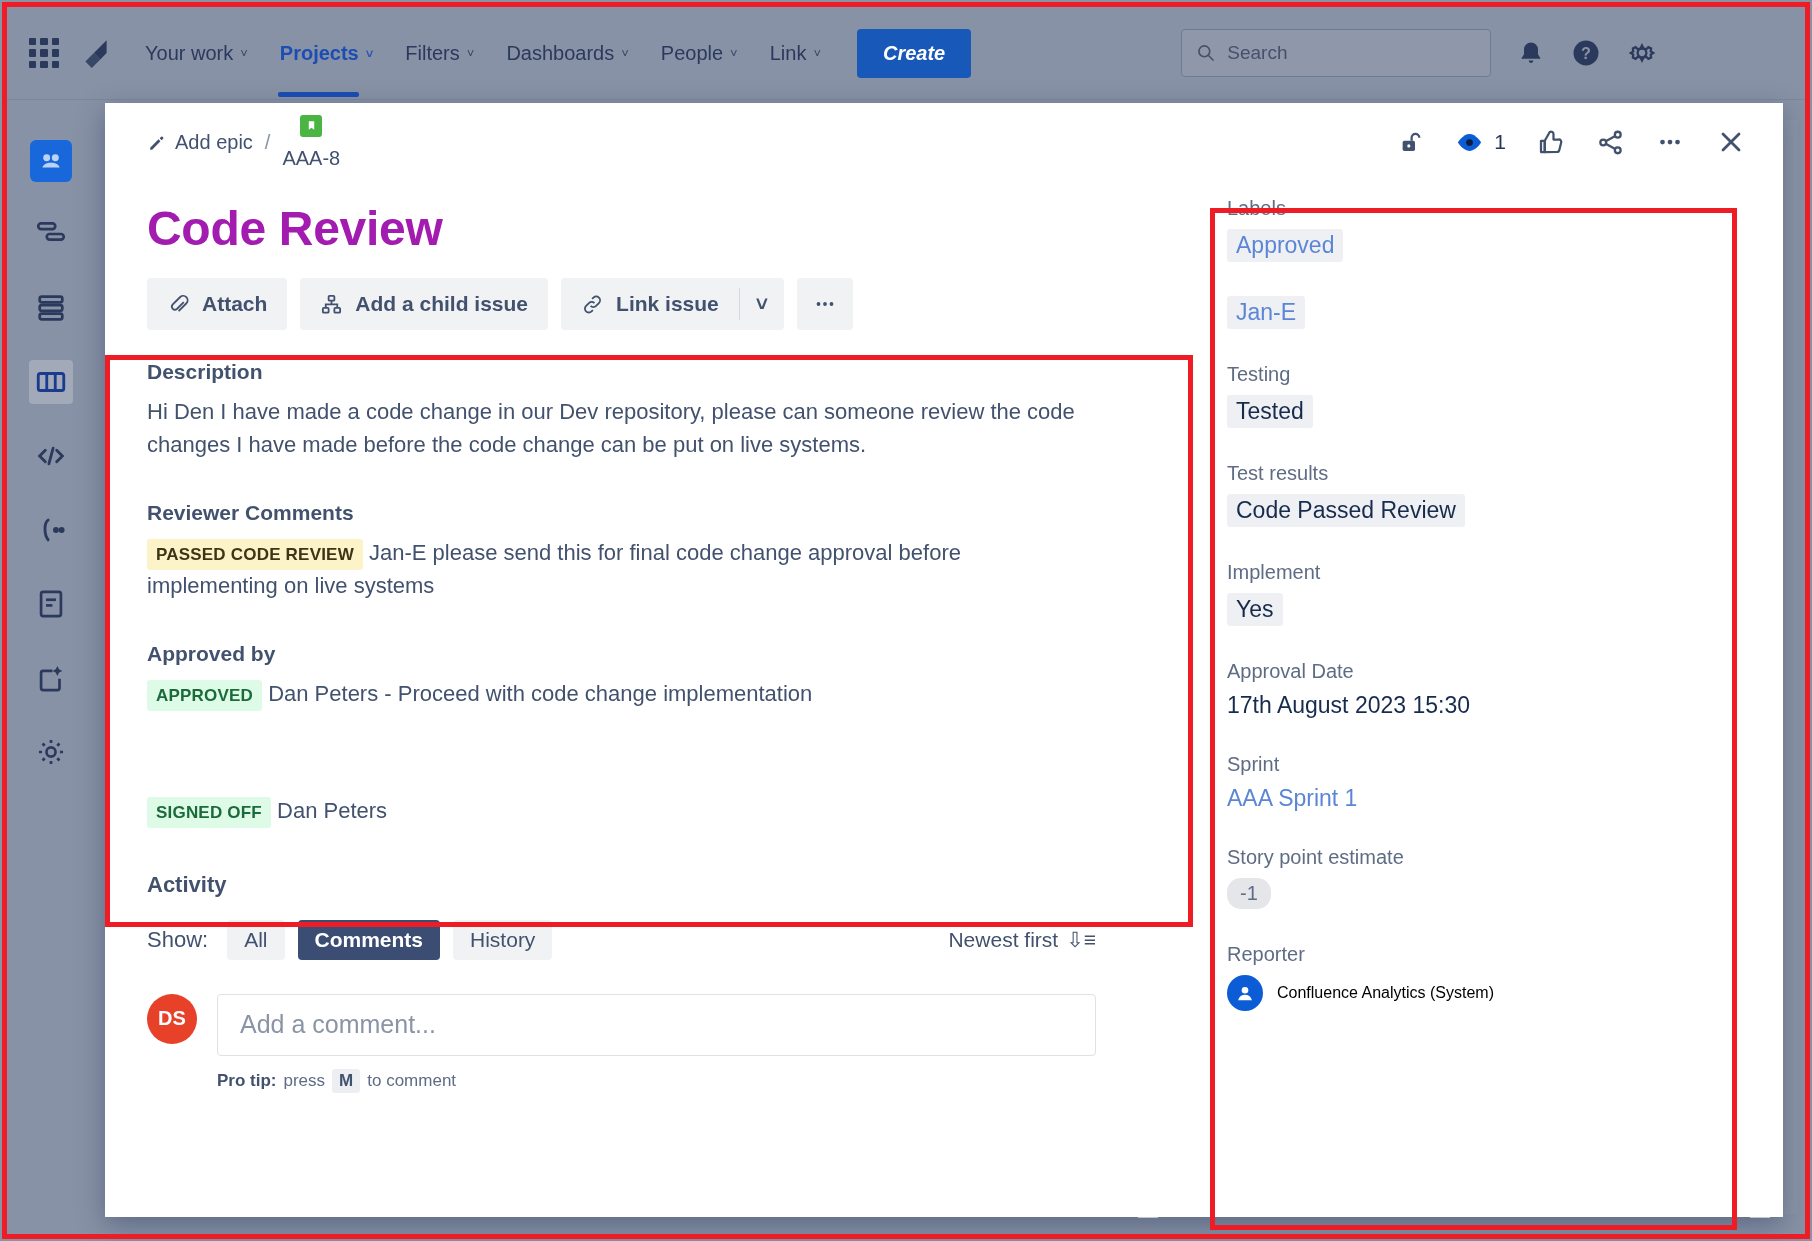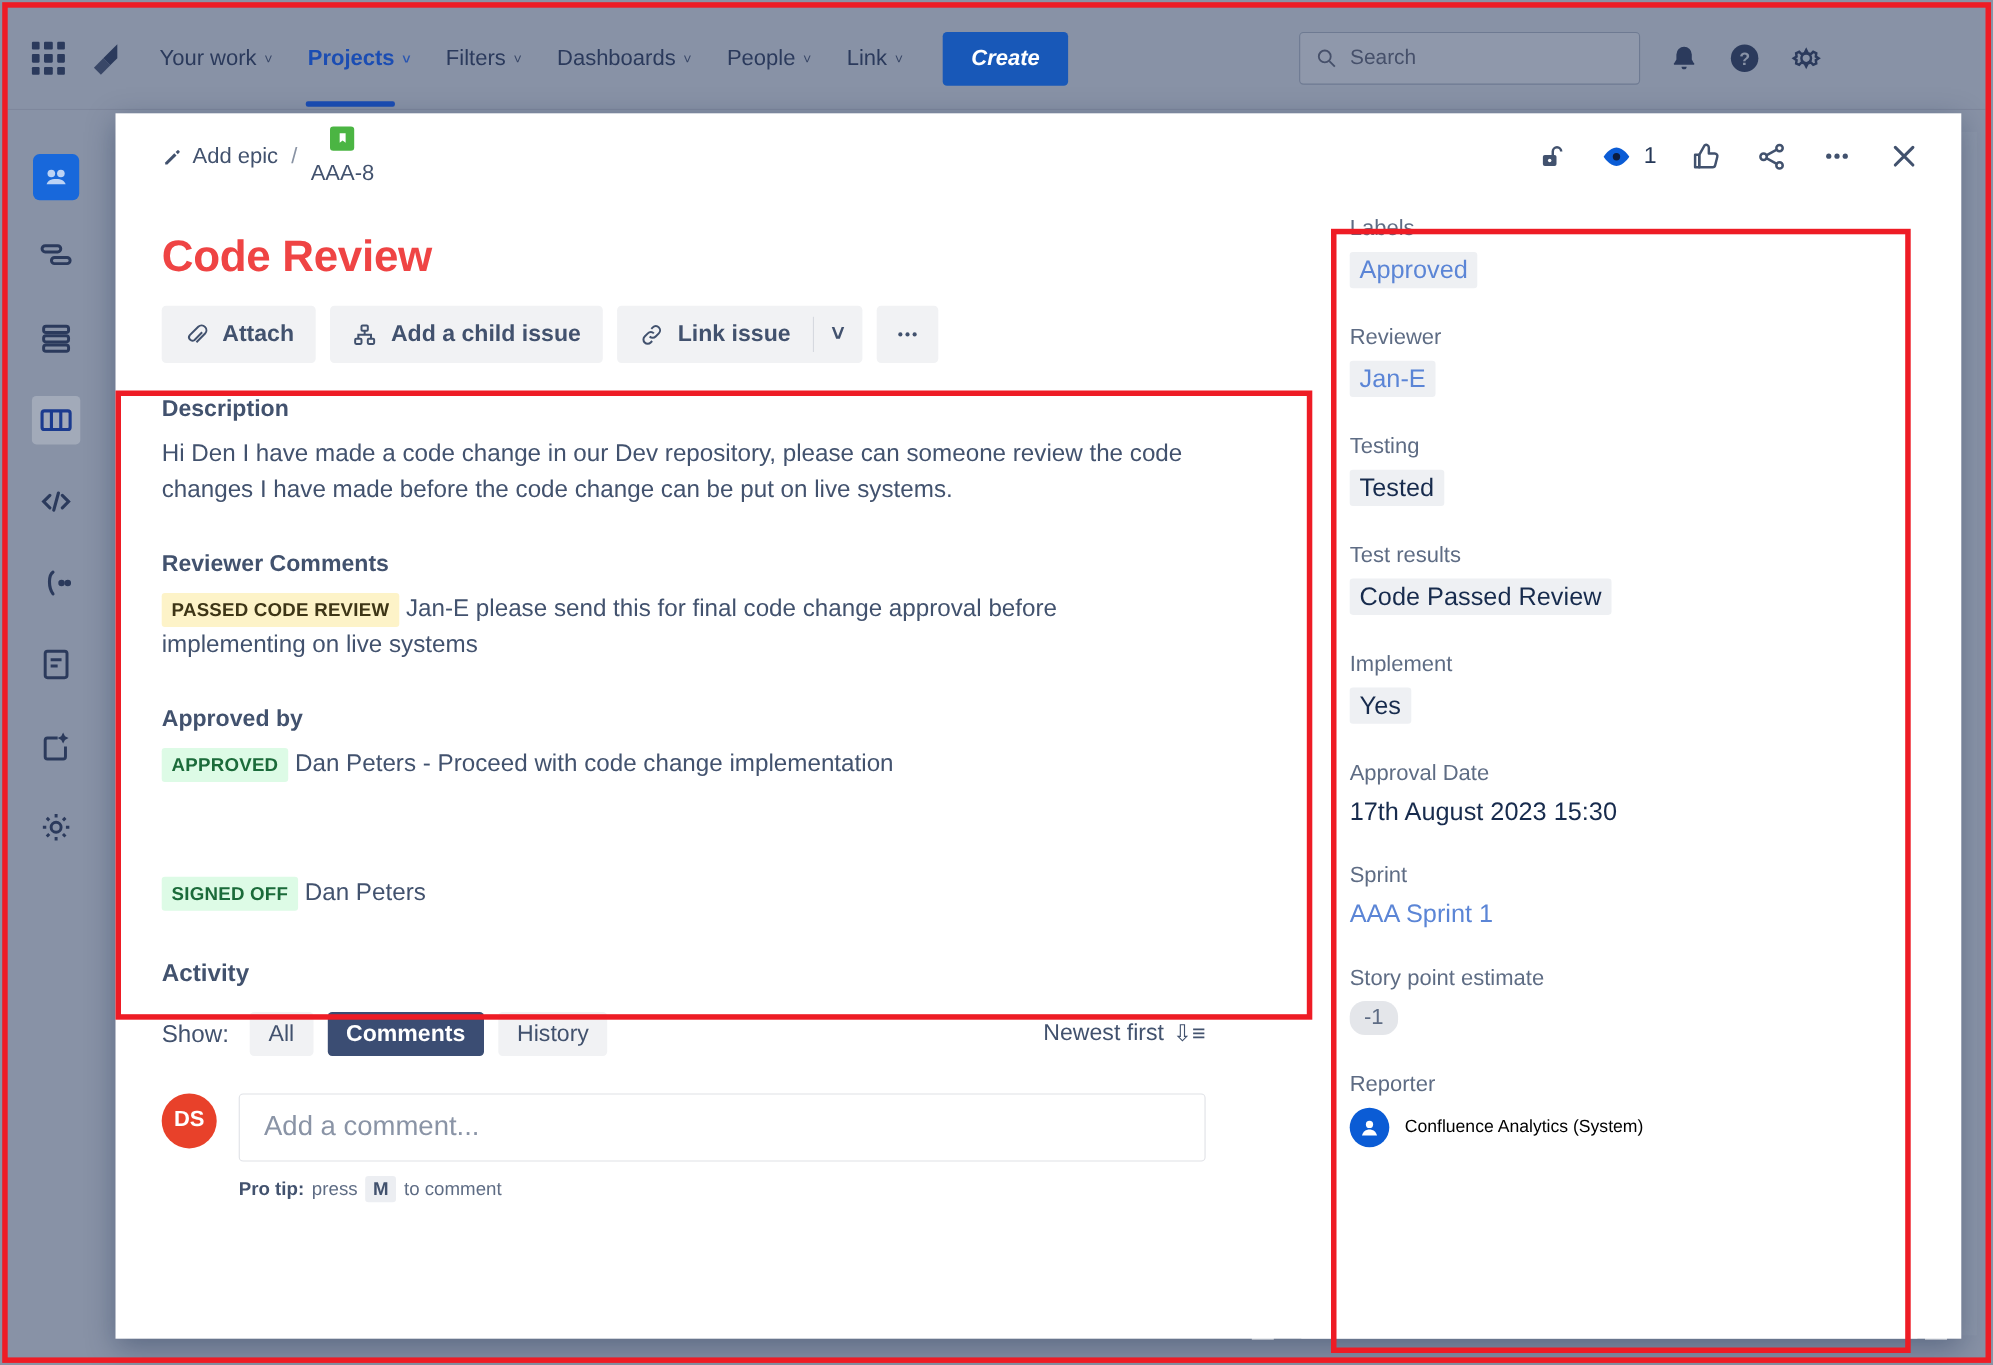--- a/index.html
+++ b/index.html
@@ -84,21 +84,21 @@
   .storyicon { width: 22px; height: 22px; background: #4bb543; border-radius: 3px;
     display: flex; align-items: center; justify-content: center; }
   .hdr-actions { margin-left: auto; display: flex; align-items: center; gap: 30px; }
   .hdr-btn { display: flex; align-items: center; gap: 9px; cursor: pointer; color: #42526e; }
   .watchcount { font-size: 21px; color: #253858; }
 
   #modal-body { flex: 1; display: flex; overflow: hidden; }
 
   
   #mainpane { width: 1035px; padding: 6px 44px 0 42px; position: relative; overflow: hidden; }
-  #issue-title { font-size: 40px; font-weight: 600; color: #ef4444; margin: 24px 0 22px; letter-spacing: -.3px; }
+  #issue-title { font-size: 48px; font-weight: 600; color: #a21caf; margin: 14px 0 22px; letter-spacing: -.3px; }
   #actionbar { display: flex; align-items: center; gap: 13px; margin-bottom: 30px; }
   .abtn {
     background: #f1f2f4; border: none; border-radius: 4px; height: 52px;
     display: flex; align-items: center; gap: 12px; padding: 0 20px;
     font-size: 21px; color: #42526e; font-weight: 600; cursor: pointer;
   }
   .abtn.icononly { padding: 0 16px; }
   .abtn-split { display: flex; align-items: stretch; background: #f1f2f4; border-radius: 4px; }
   .abtn-split .abtn { background: transparent; }
   .abtn-split .divider { width: 1px; background: #d6d9df; margin: 10px 0; }
@@ -117,21 +117,21 @@
   #activity-block { margin-top: 44px; }
   #activity-head { font-size: 22px; color: #42526e; margin-bottom: 22px; font-weight: bold; }
   #showrow { display: flex; align-items: center; gap: 13px; }
   .showlabel { font-size: 22px; color: #42526e; margin-right: 6px; }
   .pill {
     font-size: 21px; padding: 8px 17px; border-radius: 4px; color: #42526e;
     cursor: pointer; background: #f1f2f4; font-weight: 500;
   }
   .pill.active { background: #3b4d73; color: #fff; font-weight: 600; }
   #sortbtn { margin-left: auto; font-size: 21px; color: #42526e; display: flex;
-    align-items: flex-start; gap: 8px; cursor: pointer; }
+    align-items: flex-end; gap: 8px; cursor: pointer; }
   #commentrow { display: flex; align-items: flex-start; gap: 20px; margin-top: 34px; }
   #avatar-ds {
     width: 50px; height: 50px; border-radius: 50%; background: #e8412a; color: #fff;
     font-size: 20px; font-weight: 700; display: flex; align-items: center;
     justify-content: center; flex-shrink: 0; cursor: pointer;
   }
   #commentinput {
     flex: 1; height: 62px; border: 1px solid #dfe1e6; border-radius: 4px;
     display: flex; align-items: center; padding: 0 22px; font-size: 25px; color: #8a94a6;
     cursor: text; background: #fff;
@@ -481,21 +481,20 @@
       <div id="sidepane">
 
         <div class="field">
           <div class="field-label">Labels</div>
           <div class="field-value">
             <span class="chip link">Approved</span>
           </div>
         </div>
 
         <div class="field">
-          <div class="field-label">Reviewer</div>
           <div class="field-value">
             <span class="chip link">Jan-E</span>
           </div>
         </div>
 
         <div class="field">
           <div class="field-label">Testing</div>
           <div class="field-value">
             <span class="chip">Tested</span>
           </div>

